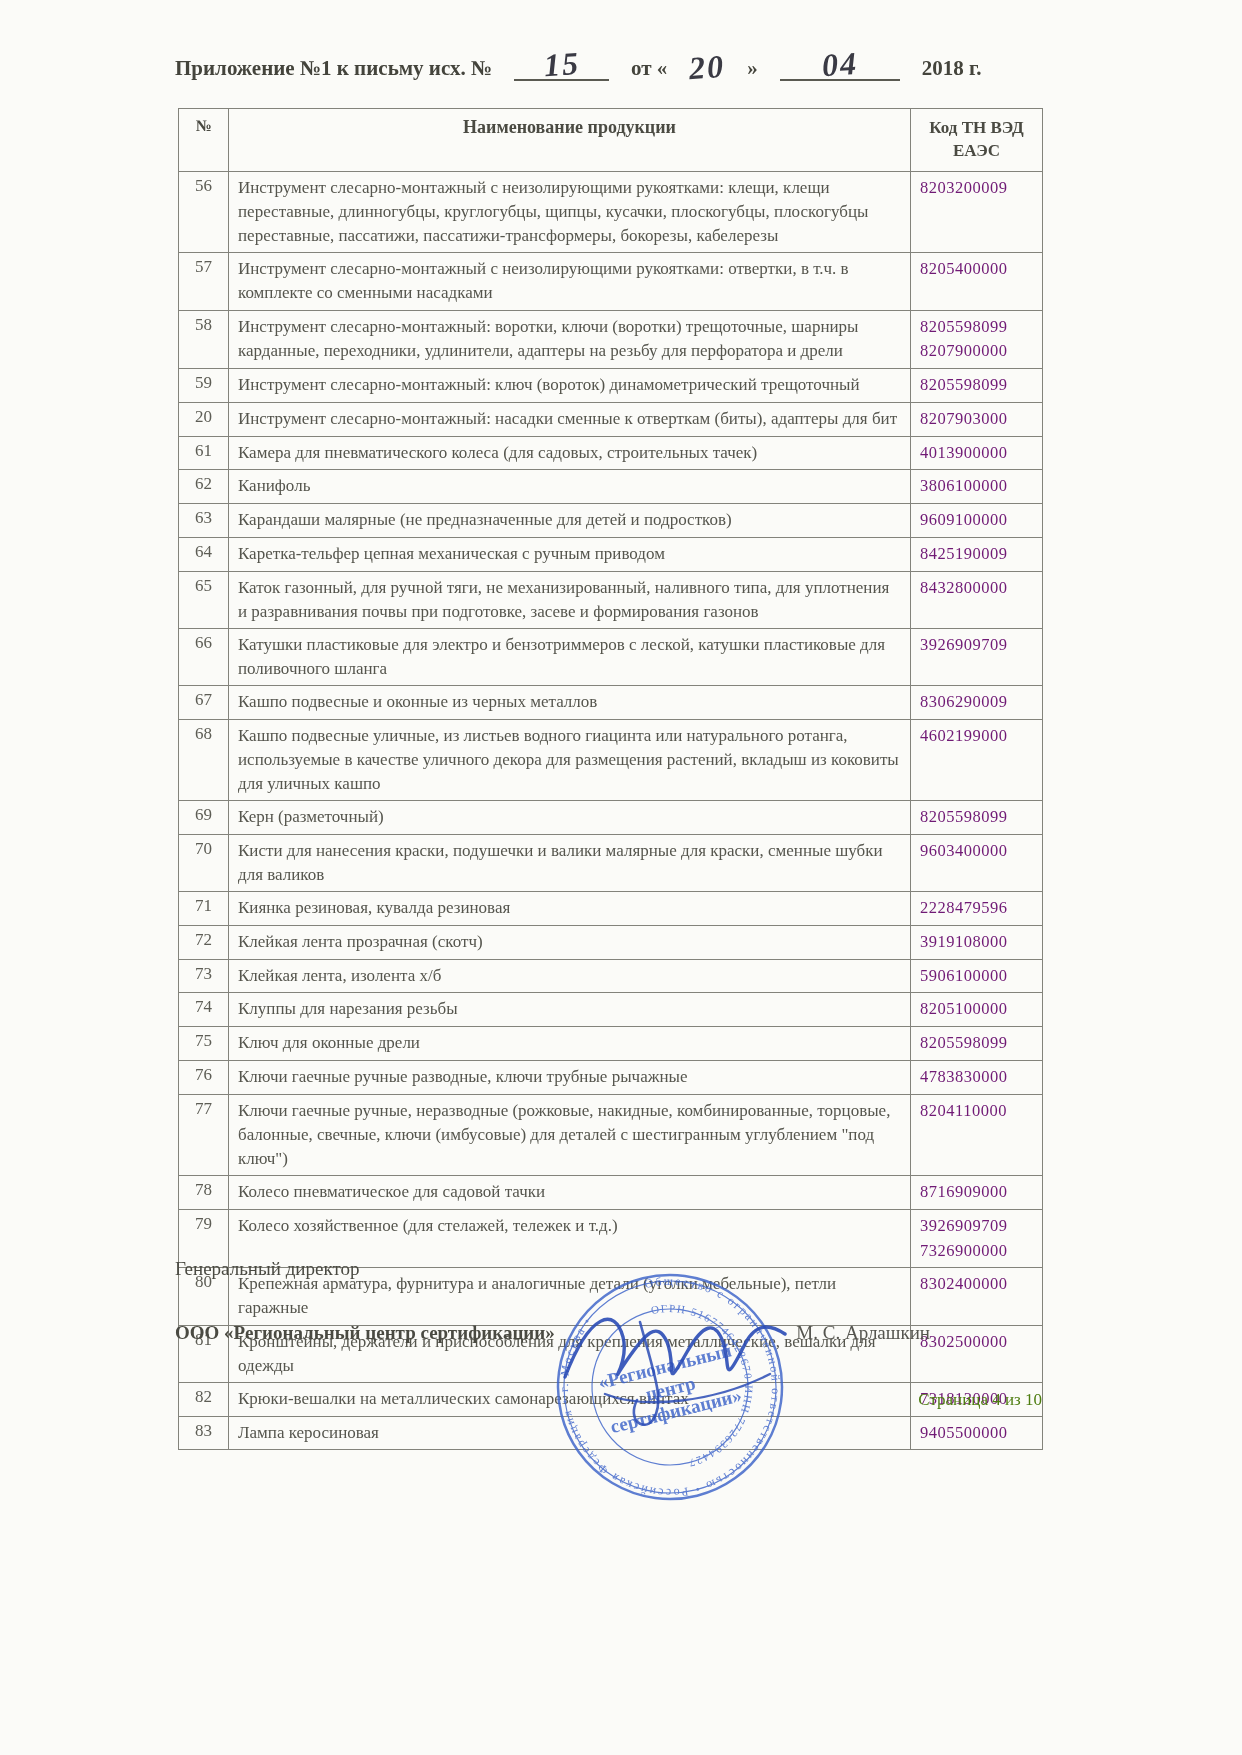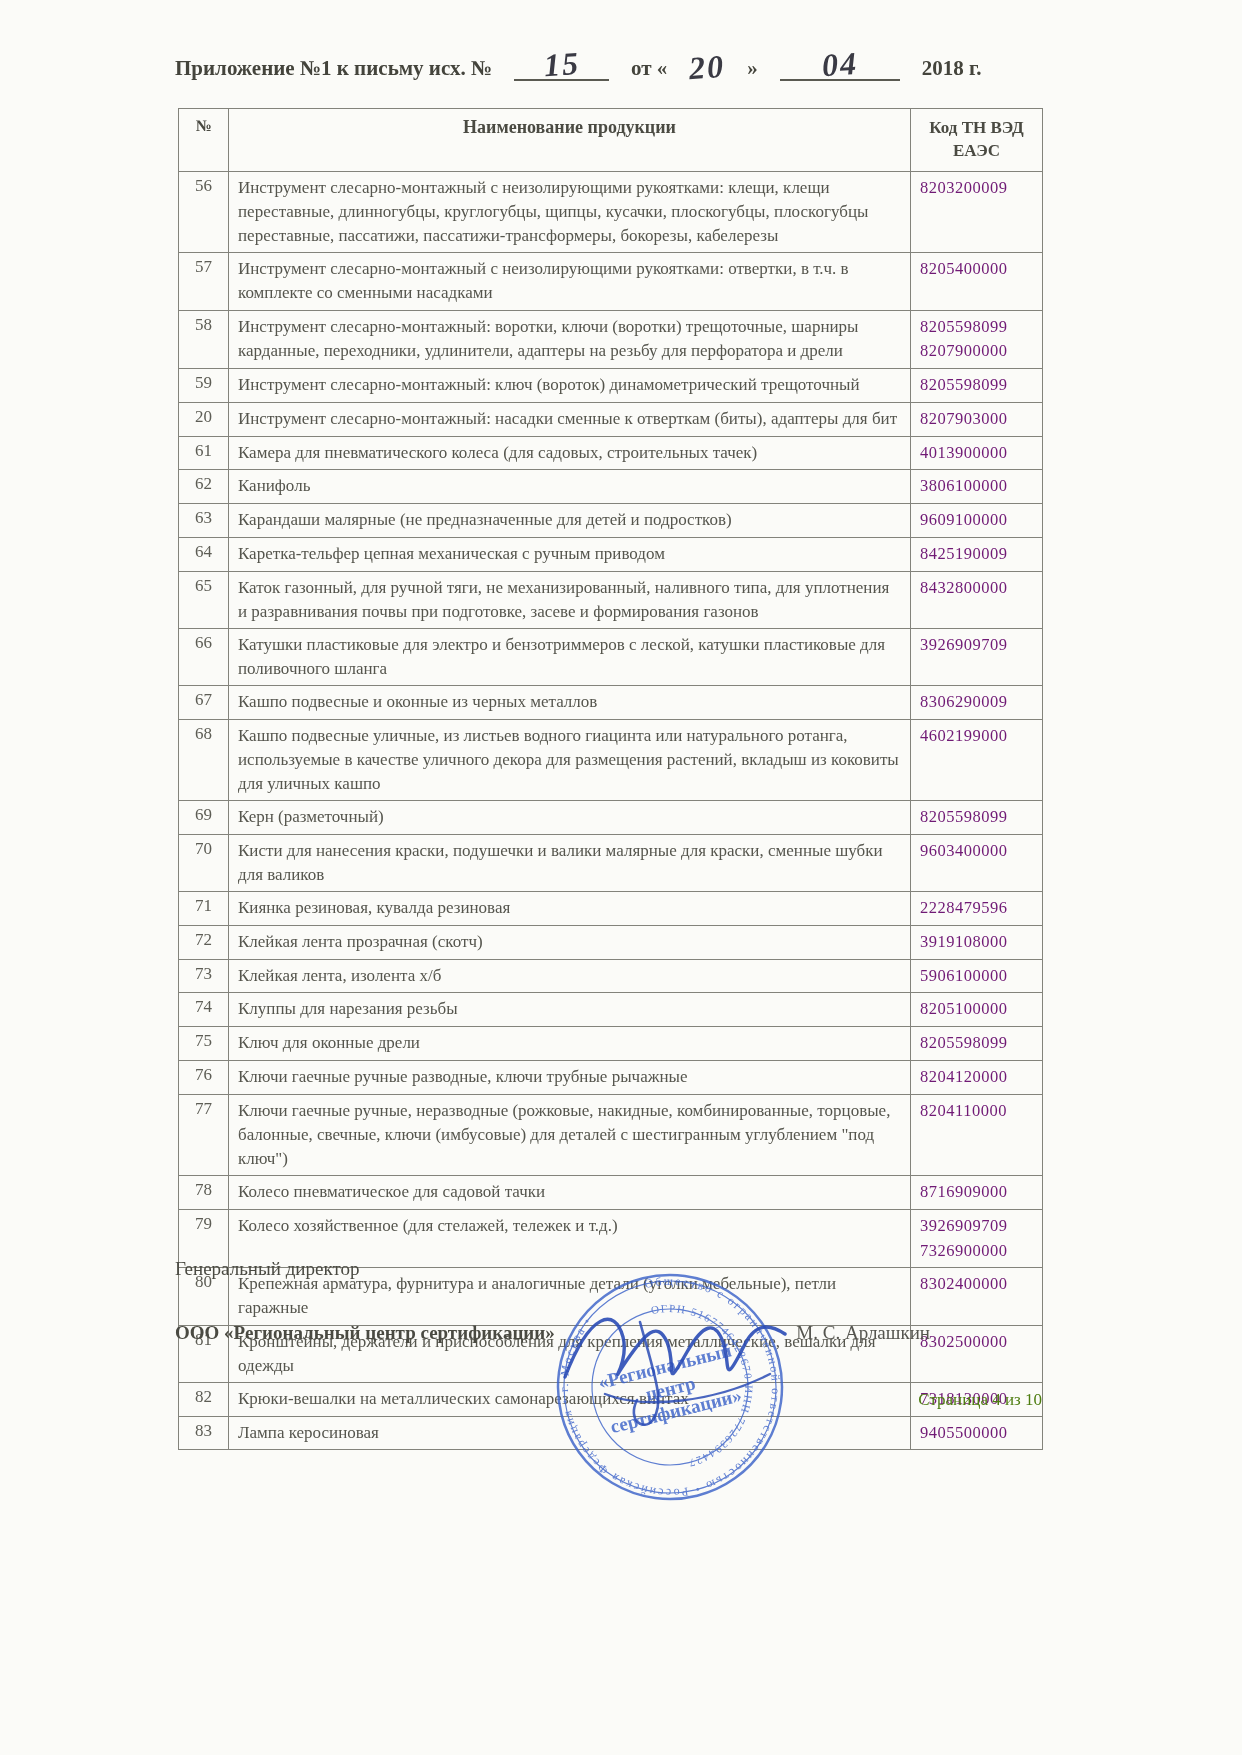--- a/index.html
+++ b/index.html
@@ -229,21 +229,21 @@
 
     <tr>
       <td class="col-num">75</td>
       <td class="col-name">Ключ для оконные дрели</td>
       <td class="col-code">8205598099</td>
     </tr>
 
     <tr>
       <td class="col-num">76</td>
       <td class="col-name">Ключи гаечные ручные разводные, ключи трубные рычажные</td>
-      <td class="col-code">8204120000</td>
+      <td class="col-code">4783830000</td>
     </tr>
 
     <tr>
       <td class="col-num">77</td>
       <td class="col-name">Ключи гаечные ручные, неразводные (рожковые, накидные, комбинированные, торцовые, балонные, свечные, ключи (имбусовые) для деталей с шестигранным углублением "под ключ")</td>
       <td class="col-code">8204110000</td>
     </tr>
 
     <tr>
       <td class="col-num">78</td>

